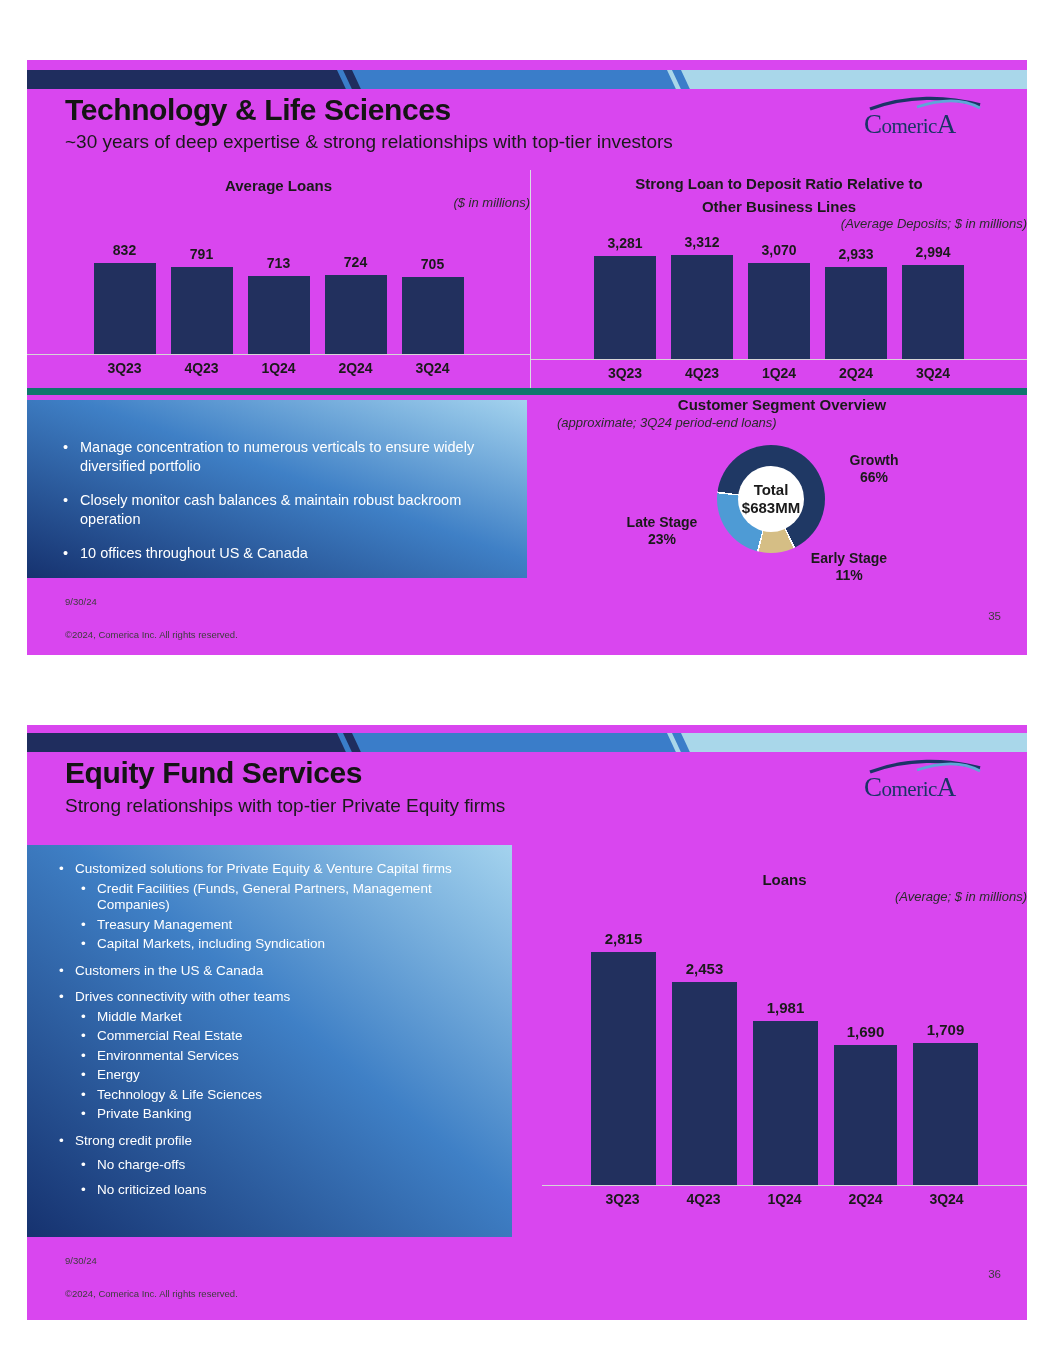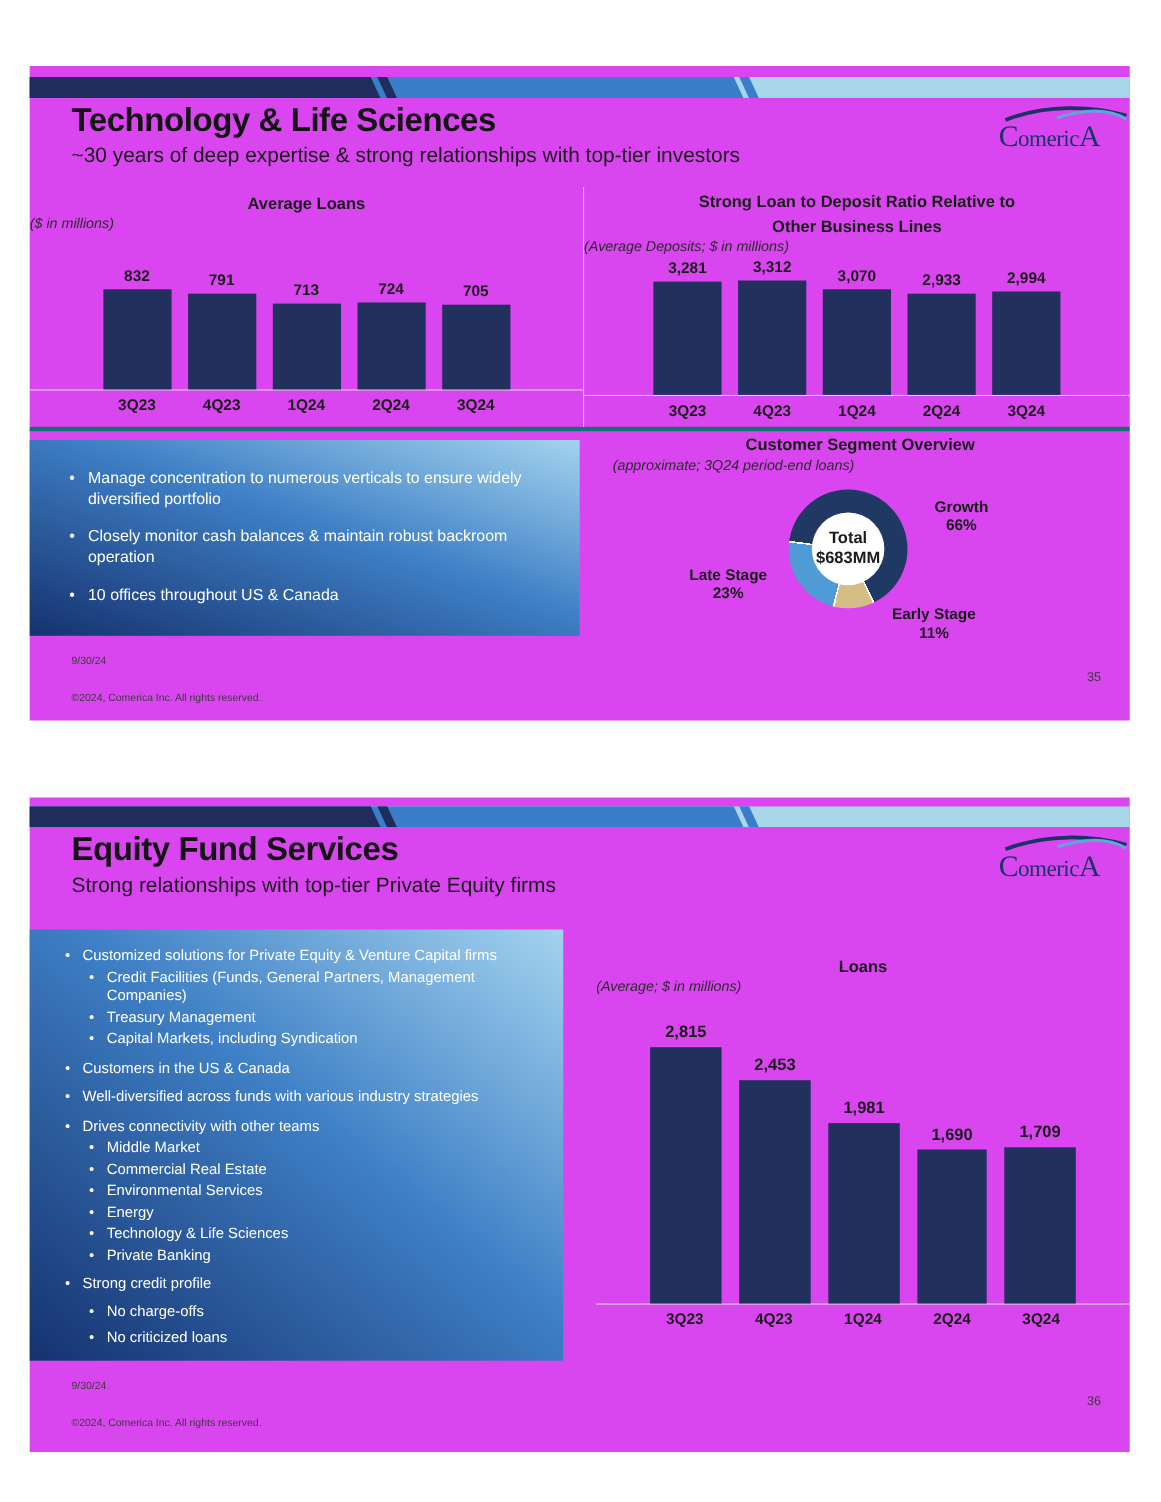--- a/index.html
+++ b/index.html
@@ -13,33 +13,33 @@
   .banner .seg{position:absolute;top:0;height:19px;transform:skewX(25deg);transform-origin:0 0;}
   .seg-light{left:0;width:1010px;transform:none !important;}
   .seg-mid{left:-20px;width:660px;}
   .seg-mid-stripe{left:645px;width:9px;}
   .seg-navy{left:-20px;width:330px;}
   .seg-navy-stripe{left:316px;width:9px;}
 
   
   .slide-title{position:absolute;left:38px;font-size:30px;font-weight:bold;letter-spacing:-0.4px;color:#141414;white-space:nowrap;}
   .slide-sub{position:absolute;left:38px;font-size:19px;color:#1a1a1a;white-space:nowrap;}
-  .logo{position:absolute;width:125px;height:48px;margin-left:44px;}
+  .logo{position:absolute;width:125px;height:48px;}
   .logo svg{position:absolute;top:-2px;left:0;}
   .logo-word{position:absolute;left:2px;top:16px;font-family:"Liberation Serif",serif;color:#1b3466;white-space:nowrap;letter-spacing:-0.5px;}
   .logo-word .lg-big{font-size:27px;}
   .logo-word .lg-mid{font-size:21px;}
 
   
-  .charts-row{position:absolute;left:0;top:110px;width:1000px;height:218px;display:flex;border-bottom:4px solid #0f766e;}
+  .charts-row{position:absolute;left:0;top:110px;width:1000px;height:218px;display:flex;border-bottom:7px solid #0f766e;}
   .chart-panel{box-sizing:border-box;}
   .chart-panel.left{width:503px;}
   .chart-panel.right{width:497px;border-left:1px solid #d8dde3;}
   .chart-title{font-size:15px;font-weight:bold;text-align:center;line-height:18px;color:#1a1a1a;}
-  .chart-sub{font-size:13px;font-style:italic;text-align:left;line-height:16px;color:#2b2b2b;}
+  .chart-sub{font-size:13px;font-style:italic;text-align:right;line-height:16px;color:#2b2b2b;}
   .plot{display:flex;align-items:flex-end;justify-content:center;border-bottom:1px solid #d6d6d6;}
   .bar-col{display:flex;flex-direction:column;align-items:center;justify-content:flex-end;}
   .bar-val{font-size:14px;font-weight:bold;margin-bottom:5px;color:#1a1a1a;}
   .bar{width:100%;}
   .cats{display:flex;justify-content:center;padding-top:5px;}
   .cat{font-size:14px;font-weight:bold;text-align:center;color:#1a1a1a;}
   #chart-avg .chart-title{padding-top:7px;}
   #chart-avg .plot{margin-top:19px;height:124px;}
   #chart-dep .chart-title{padding-top:5px;}
   #chart-dep .plot{margin-top:1px;height:126px;}
@@ -47,21 +47,21 @@
   #chart-efs .chart-title{padding-top:16px;}
   #chart-efs .plot{margin-top:8px;height:272px;}
   #chart-efs .bar-val{font-size:15px;}
 
   
   .blue-box{position:absolute;left:0;background:linear-gradient(to top right,#16326f 0%,#3f80c6 55%,#a4d3ee 100%);color:#ffffff;box-sizing:border-box;}
   #box1{top:340px;width:500px;height:178px;padding:26px 40px 0 34px;}
   #box2{top:120px;width:485px;height:392px;padding:16px 14px 0 30px;}
   .blue-box ul{list-style:none;margin:0;padding:0;}
   #box1 li{position:relative;padding-left:19px;font-size:14.5px;line-height:19px;margin-top:15px;}
-  #box1 li:first-child{margin-top:0;}
+  #box1 li:first-child{margin-top:12px;}
   #box2 li{position:relative;padding-left:18px;font-size:13.5px;line-height:16.5px;}
   #box2 li.b-main{margin-top:10px;}
   #box2 li.b-main:first-child{margin-top:0;}
   .blue-box li:before{content:"\2022";position:absolute;left:2px;}
   #box2 ul.sub{margin-left:22px;}
   #box2 ul.sub li{margin-top:3px;}
   #box2 ul.sub.wide li{margin-top:8px;}
 
   
   .seg-title{position:absolute;left:530px;top:336px;width:450px;text-align:center;font-size:15px;font-weight:bold;}
@@ -233,21 +233,20 @@
 
   <div class="blue-box" id="box2">
     <ul id="box2-list">
         <li class="b-main">Customized solutions for Private Equity &amp; Venture Capital firms</li>
         <ul class="sub">
           <li>Credit Facilities (Funds, General Partners, Management Companies)</li>
           <li>Treasury Management</li>
           <li>Capital Markets, including Syndication</li>
         </ul>
         <li class="b-main">Customers in the US &amp; Canada</li>
-        <li class="b-main">Well-diversified across funds with various industry strategies</li>
         <li class="b-main">Drives connectivity with other teams</li>
         <ul class="sub">
           <li>Middle Market</li>
           <li>Commercial Real Estate</li>
           <li>Environmental Services</li>
           <li>Energy</li>
           <li>Technology &amp; Life Sciences</li>
           <li>Private Banking</li>
         </ul>
         <li class="b-main">Strong credit profile</li>

